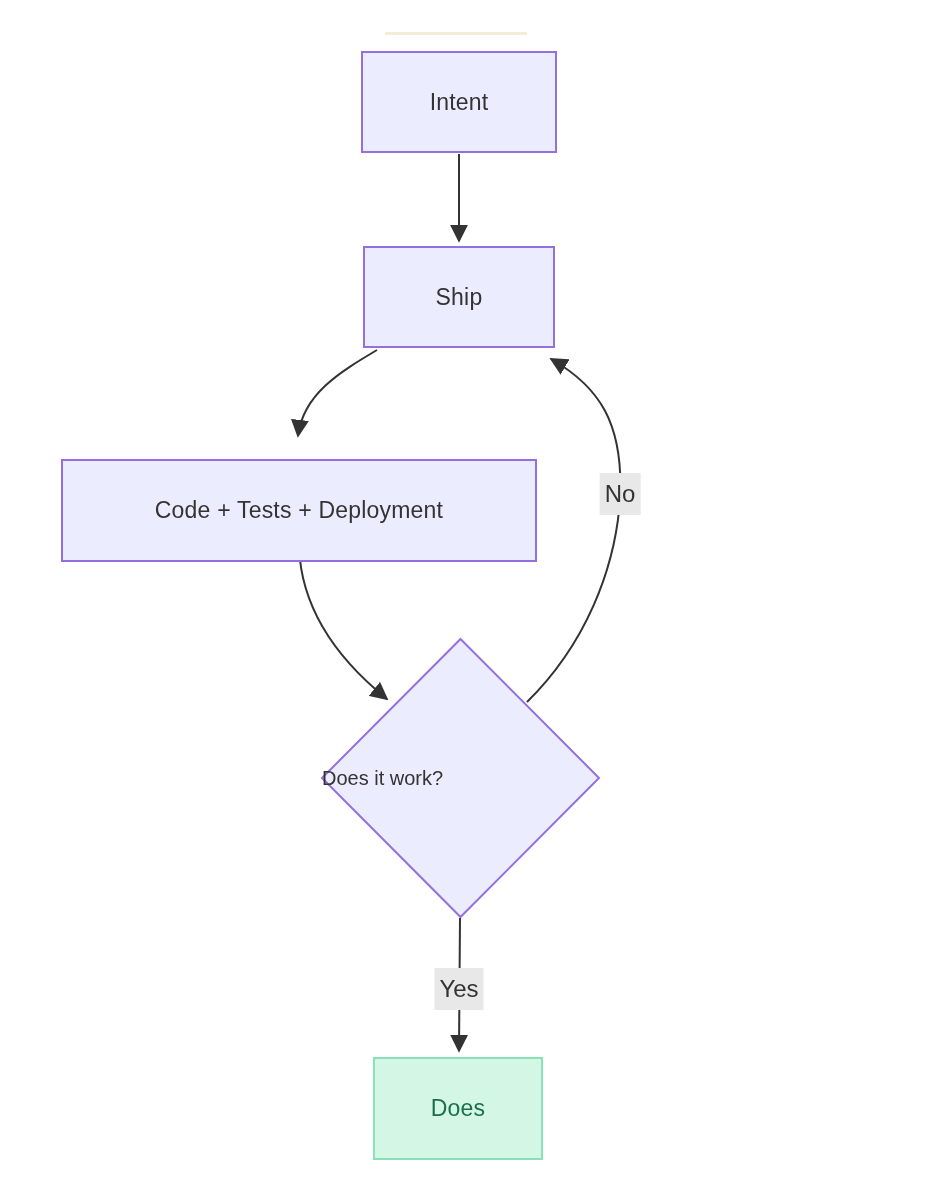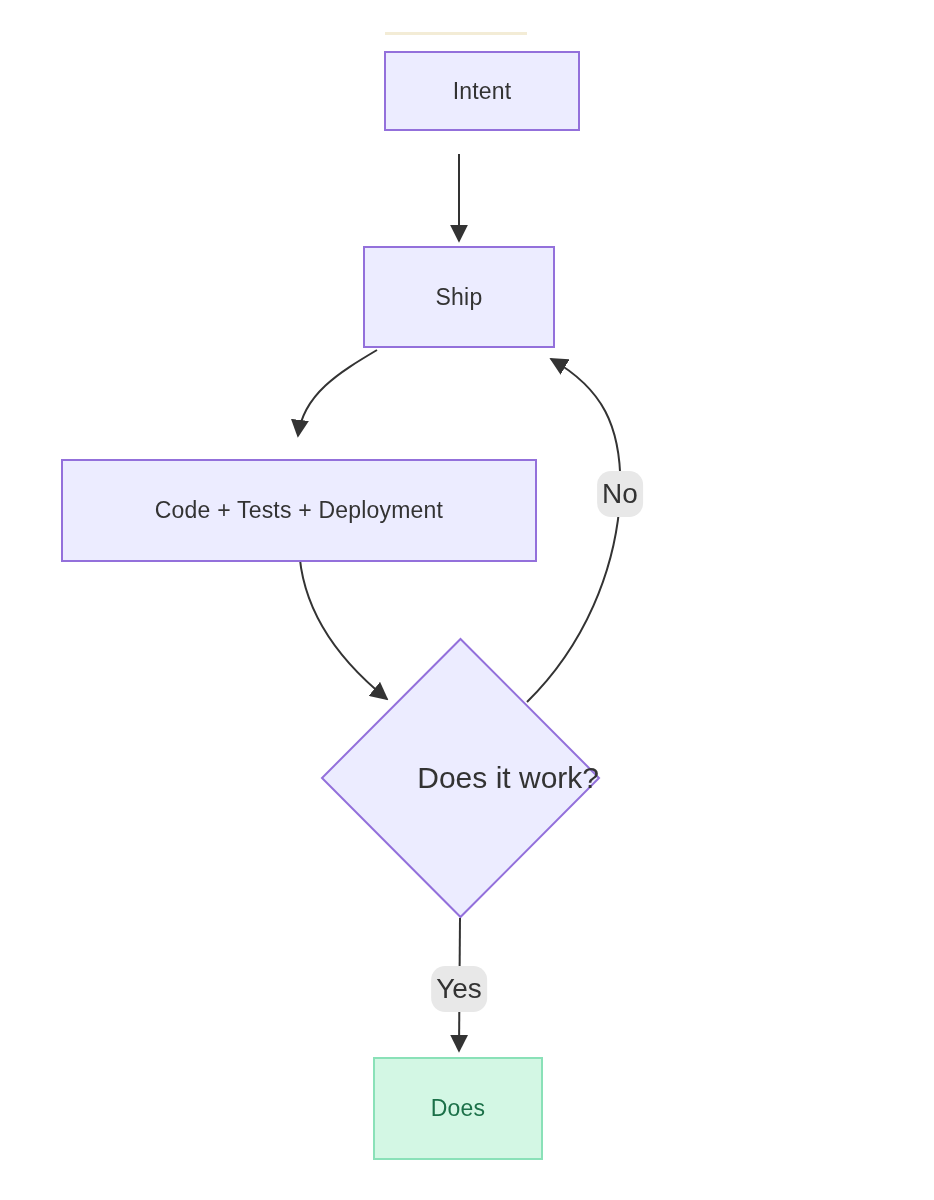--- a/index.html
+++ b/index.html
@@ -28,50 +28,49 @@
     background: #ececff;
     border: 2px solid #9370db;
     color: #333333;
     font-size: 23px;
     display: flex;
     align-items: center;
     justify-content: center;
     text-align: center;
     letter-spacing: 0.2px;
   }
-  .node-intent   { left: 361px; top: 51px;   width: 196px; height: 80px; margin-left: 23px; }
+  .node-intent   { left: 361px; top: 51px;   width: 196px; height: 102px; }
   .node-agent    { left: 363px; top: 246px;  width: 192px; height: 102px; }
   .node-code     { left: 61px;  top: 443px;  width: 476px; height: 103px; margin-top: 16px; }
   .node-ship {
     left: 373px; top: 1057px; width: 170px; height: 103px;
     background: #d3f7e4;
     border-color: #8ae1b8;
     color: #1b7048;
   }
   .diamond-label {
     position: absolute;
     left: 322px; top: 639px;
     width: 277px; height: 278px;
     display: flex;
     align-items: center;
-    justify-content: flex-end;
+    justify-content: flex-start;
     color: #333333;
-    font-size: 30px;
+    font-size: 20px;
     pointer-events: none;
   }
   .edge-label {
     position: absolute;
     transform: translate(-50%, -50%);
     background: #e8e8e8;
     color: #333333;
-    font-size: 28px;
+    font-size: 24px;
     padding: 9px 5px;
     line-height: 1;
     text-align: center;
-    border-radius: 14px;
   }
   .edge-label-no  { left: 620px; top: 494px; }
   .edge-label-yes { left: 459px; top: 989px; }
   .artifact-line {
     position: absolute;
     left: 385px; top: 32px;
     width: 142px; height: 3px;
     background: #f3ecd6;
   }
 </style>

